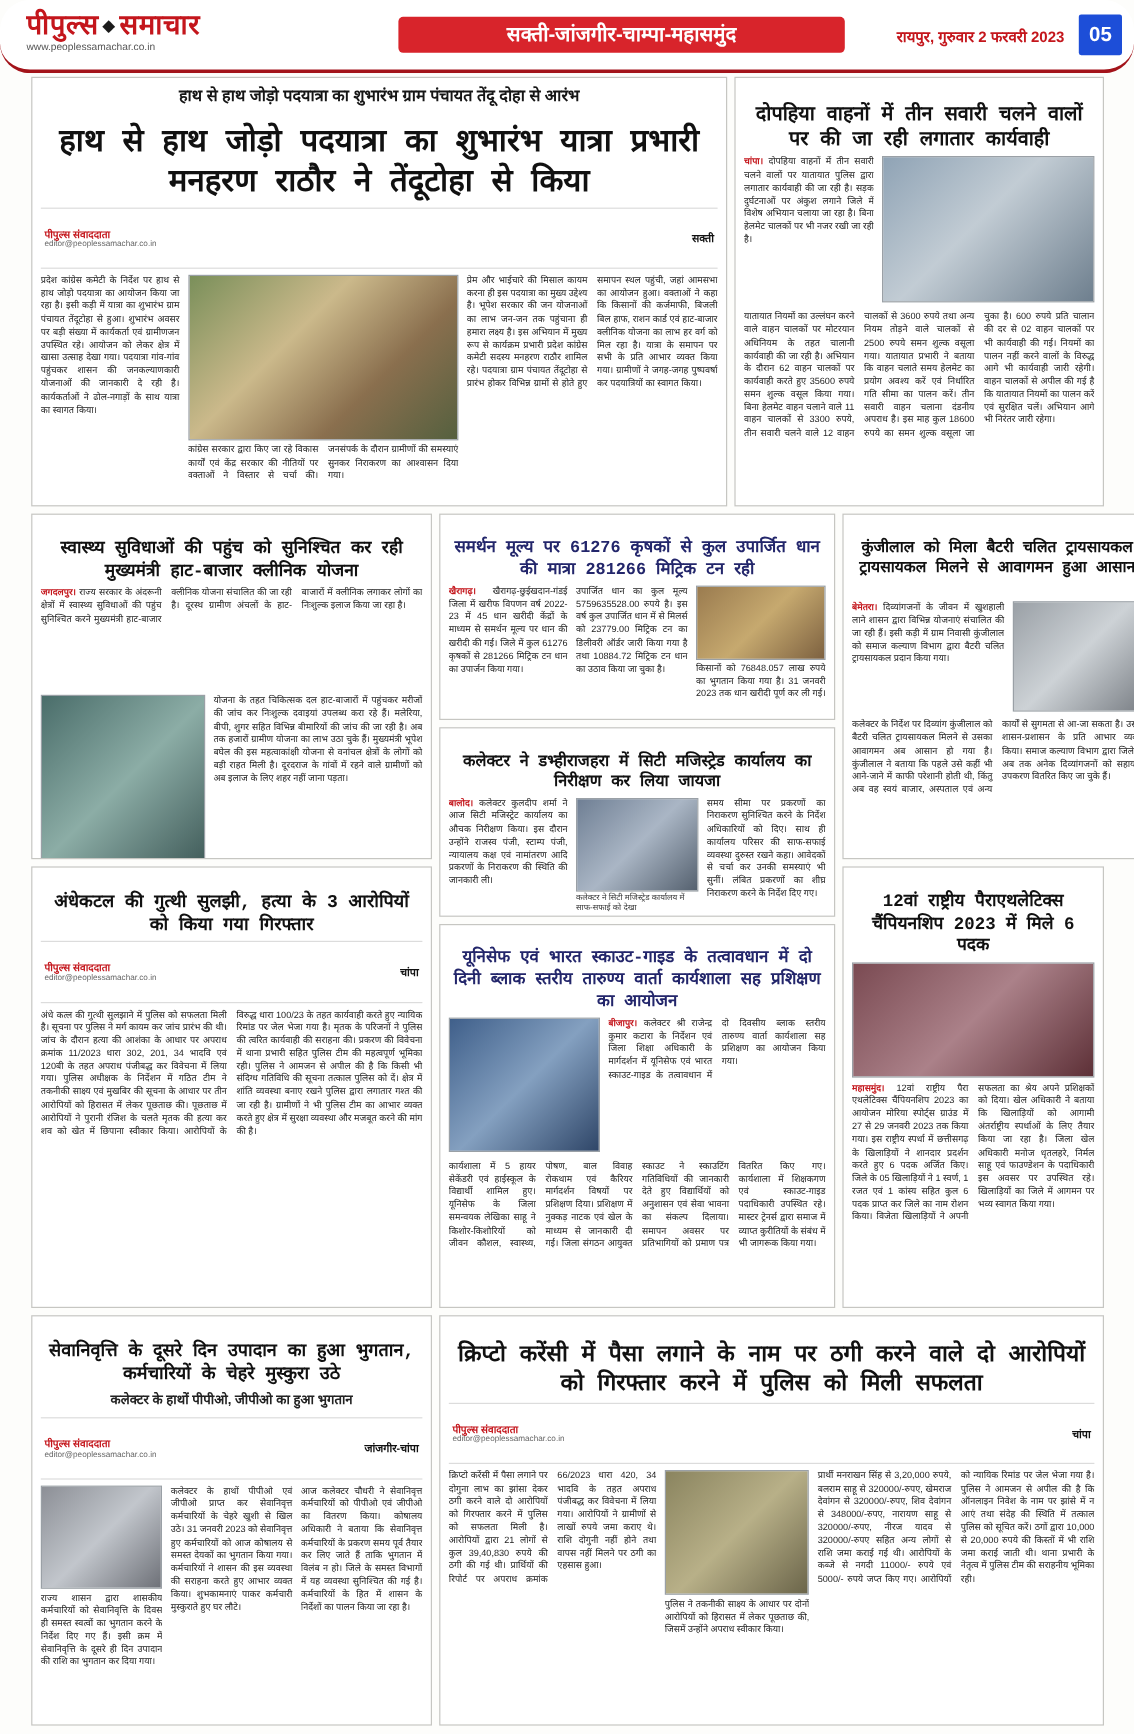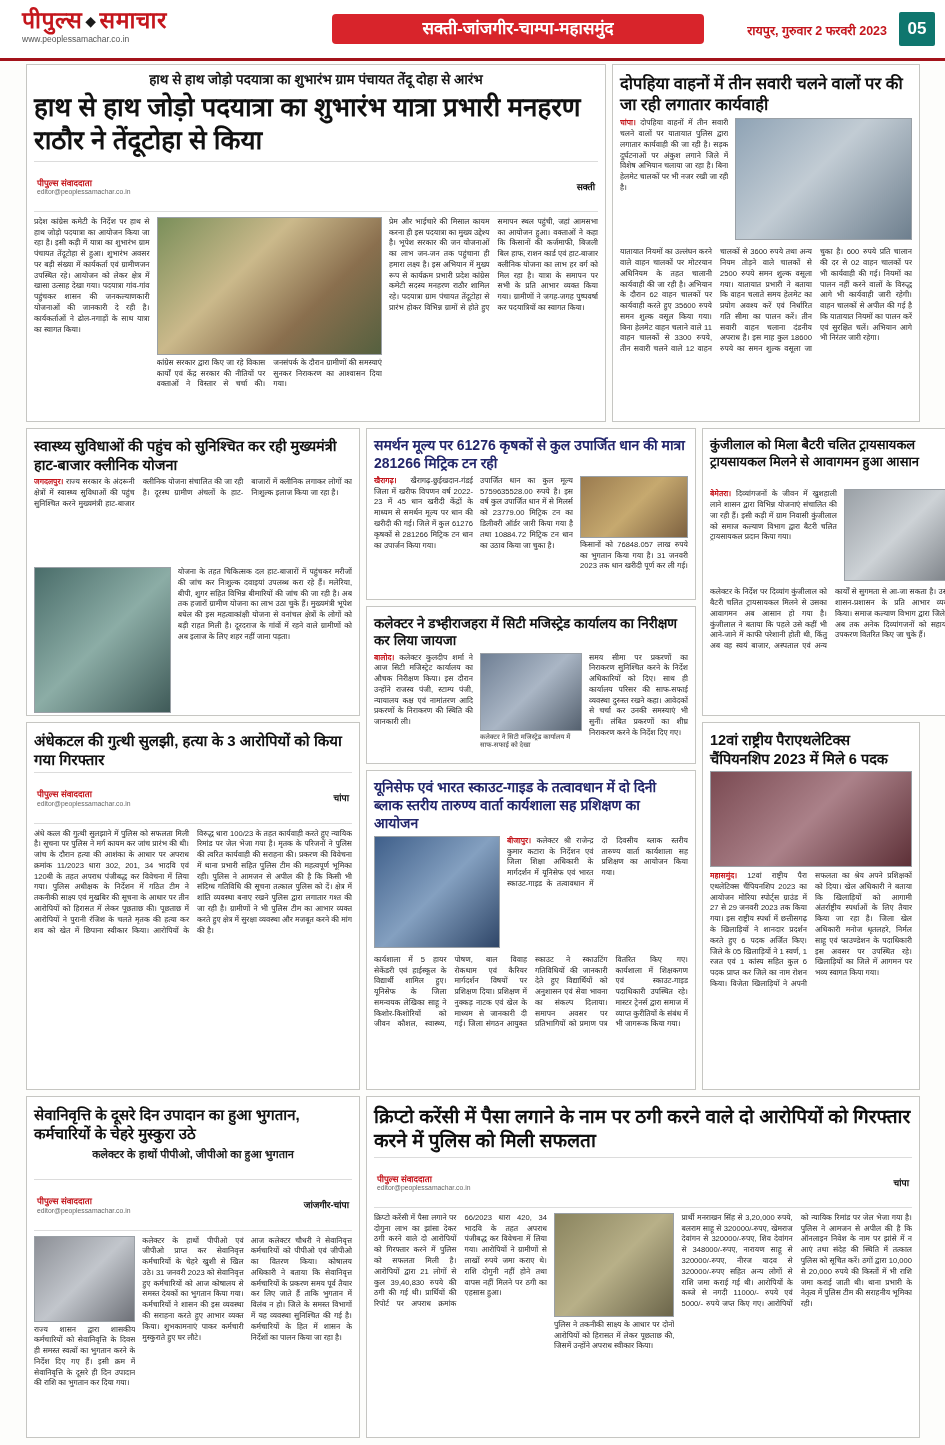--- a/index.html
+++ b/index.html
@@ -1,34 +1,34 @@
 <!DOCTYPE html>
 <html lang="hi"><head>
 <meta charset="utf-8">
 <style>
   html,body{margin:0;padding:0;background:#e9e9e7;}
   .page{position:relative;width:945px;height:1445px;background:#fdfdfb;margin:0 auto;
         font-family:"Liberation Sans","DejaVu Sans",sans-serif;overflow:hidden;}
   
-  .hdr{position:absolute;left:0;top:0;width:945px;height:58px;border-bottom:3px solid #a3131a;background:#fff;}
+  .hdr{position:absolute;left:0;top:0;width:945px;height:58px;border-bottom:3px solid #a3131a;background:#fff;border-radius:25px;}
   .mast{position:absolute;left:22px;top:8px;}
   .mast-logo{font-size:23px;font-weight:800;color:#c4161c;letter-spacing:.5px;line-height:1.1;}
   .mast-logo .dia{color:#1b1b1b;font-size:14px;margin:0 3px;vertical-align:middle;}
   .mast-url{font-size:8.5px;color:#555;margin-top:1px;}
   .region{position:absolute;left:332px;top:14px;width:372px;height:30px;background:#d8242b;color:#fff;
           font-weight:800;font-size:17px;text-align:center;line-height:30px;border-radius:4px;}
   .dateline{position:absolute;right:58px;top:22px;font-size:12.5px;font-weight:700;color:#c4161c;}
-  .pagenum{position:absolute;right:10px;top:12px;width:36px;height:34px;background:#0f766e;color:#fff;
+  .pagenum{position:absolute;right:10px;top:12px;width:36px;height:34px;background:#1d4ed8;color:#fff;
            font-weight:800;font-size:17px;text-align:center;line-height:34px;border-radius:2px;}
   
   .art{position:absolute;border:1px solid #c6c6c2;background:#fff;padding:5px 7px;box-sizing:border-box;overflow:hidden;}
-  .hl{font-weight:800;color:#111;line-height:1.28;margin:3px 0 3px;}
+  .hl{font-weight:800;text-align:center;color:#111;line-height:1.28;margin:15px 0 3px;font-family:Liberation Mono, monospace;}
   .hl.navy{color:#23266b;}
   .kicker{font-weight:800;font-size:13.5px;text-align:center;color:#161616;margin-bottom:2px;}
-  .subhead{font-weight:700;font-size:11px;text-align:center;color:#222;margin-bottom:18px;}
+  .subhead{font-weight:700;font-size:11px;text-align:center;color:#222;margin-bottom:8px;}
   .by-row{display:flex;justify-content:space-between;align-items:center;border-top:1px solid #dcdcdc;
           border-bottom:1px solid #dcdcdc;padding:16px 3px;margin:3px 0 5px;}
   .by-name{color:#c4161c;font-weight:700;font-size:8.5px;line-height:1.2;}
   .by-mail{color:#666;font-size:6.8px;font-weight:400;}
   .by-place{font-weight:700;font-size:9px;color:#111;}
   .bt{font-size:7.6px;line-height:1.42;text-align:justify;color:#1d1d1d;overflow:hidden;}
   .lead{color:#c4161c;font-weight:700;}
   .c2{column-count:2;column-gap:8px;}
   .c3{column-count:3;column-gap:8px;}
   .c4{column-count:4;column-gap:8px;}

